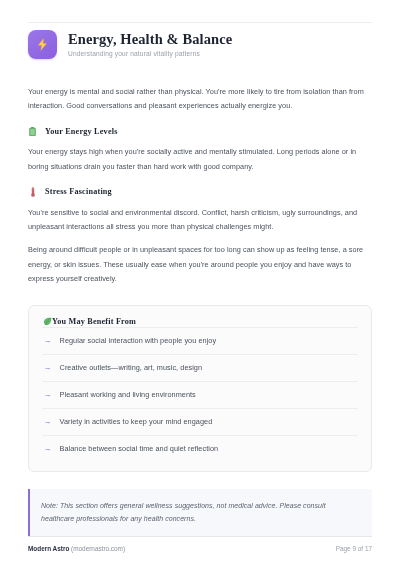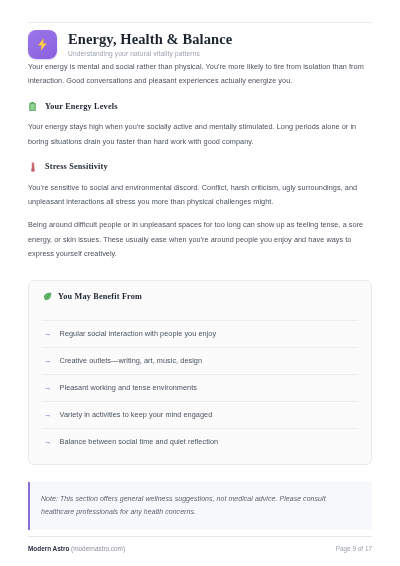--- a/index.html
+++ b/index.html
@@ -61,21 +61,21 @@
   }
   .doc-subtitle {
     font-size: 6.6px;
     color: #9aa0ab;
     letter-spacing: .15px;
     line-height: 1.2;
   }
 
   
   .intro {
-    margin-top: 1px;
+    margin-top: 26px;
     font-size: 7.3px;
     line-height: 1.95;
     color: #4a515d;
     letter-spacing: .05px;
   }
 
   .section { margin-top: 13px; }
   .section-head {
     display: flex;
     align-items: center;
@@ -111,22 +111,21 @@
   .benefit-card {
     margin-top: 19px;
     border: 1px solid #e8ebe8;
     border-radius: 6px;
     background: #fafbfa;
     padding: 11px 13px 9px 13px;
   }
   .benefit-head {
     display: flex;
     align-items: center;
-    gap: 6px;
-    margin-bottom: 18px;
+    margin-bottom: 0;
   }
   .benefit-head h3 {
     margin: 0;
     font-family: "Liberation Serif", serif;
     font-size: 8.2px;
     font-weight: bold;
     color: #1d2330;
     letter-spacing: .2px;
   }
   .leaf-icon {
@@ -224,21 +223,21 @@
 
   <div class="section">
     <div class="section-head">
       <span class="sec-icon">
         <svg width="6" height="10" viewBox="0 0 6 10" aria-hidden="true">
           <rect x="2.0" y="0.4" width="2.0" height="6.4" rx="1.0" fill="#d98189" stroke="#c4616a" stroke-width="0.45"></rect>
           <circle cx="3.0" cy="7.9" r="1.9" fill="#c4616a"></circle>
           <rect x="2.5" y="2.2" width="1.0" height="5.2" rx="0.5" fill="#b8505a"></rect>
         </svg>
       </span>
-      <h2>Stress Sensitivity</h2>
+      <h2>Stress Fascinating</h2>
     </div>
     <p>You're sensitive to social and environmental discord. Conflict, harsh criticism, ugly surroundings, and unpleasant interactions all stress you more than physical challenges might.</p>
     <p>Being around difficult people or in unpleasant spaces for too long can show up as feeling tense, a sore energy, or skin issues. These usually ease when you're around people you enjoy and have ways to express yourself creatively.</p>
   </div>
 
   <div class="benefit-card">
     <div class="benefit-head">
       <span class="leaf-icon">
         <svg width="9" height="9" viewBox="0 0 9 9" aria-hidden="true">
           <path d="M8.2 0.8 C3.4 0.4 0.6 2.6 0.9 5.6 C1.1 7.4 2.6 8.4 4.2 8.1 C7.0 7.6 8.6 4.6 8.2 0.8 Z" fill="#63b56b"></path>
@@ -251,21 +250,21 @@
       <li class="benefit-item">
         <span class="arrow-icon">→</span>
         <span>Regular social interaction with people you enjoy</span>
       </li>
       <li class="benefit-item">
         <span class="arrow-icon">→</span>
         <span>Creative outlets—writing, art, music, design</span>
       </li>
       <li class="benefit-item">
         <span class="arrow-icon">→</span>
-        <span>Pleasant working and tense environments</span>
+        <span>Pleasant working and living environments</span>
       </li>
       <li class="benefit-item">
         <span class="arrow-icon">→</span>
         <span>Variety in activities to keep your mind engaged</span>
       </li>
       <li class="benefit-item">
         <span class="arrow-icon">→</span>
         <span>Balance between social time and quiet reflection</span>
       </li>
     </ul>

